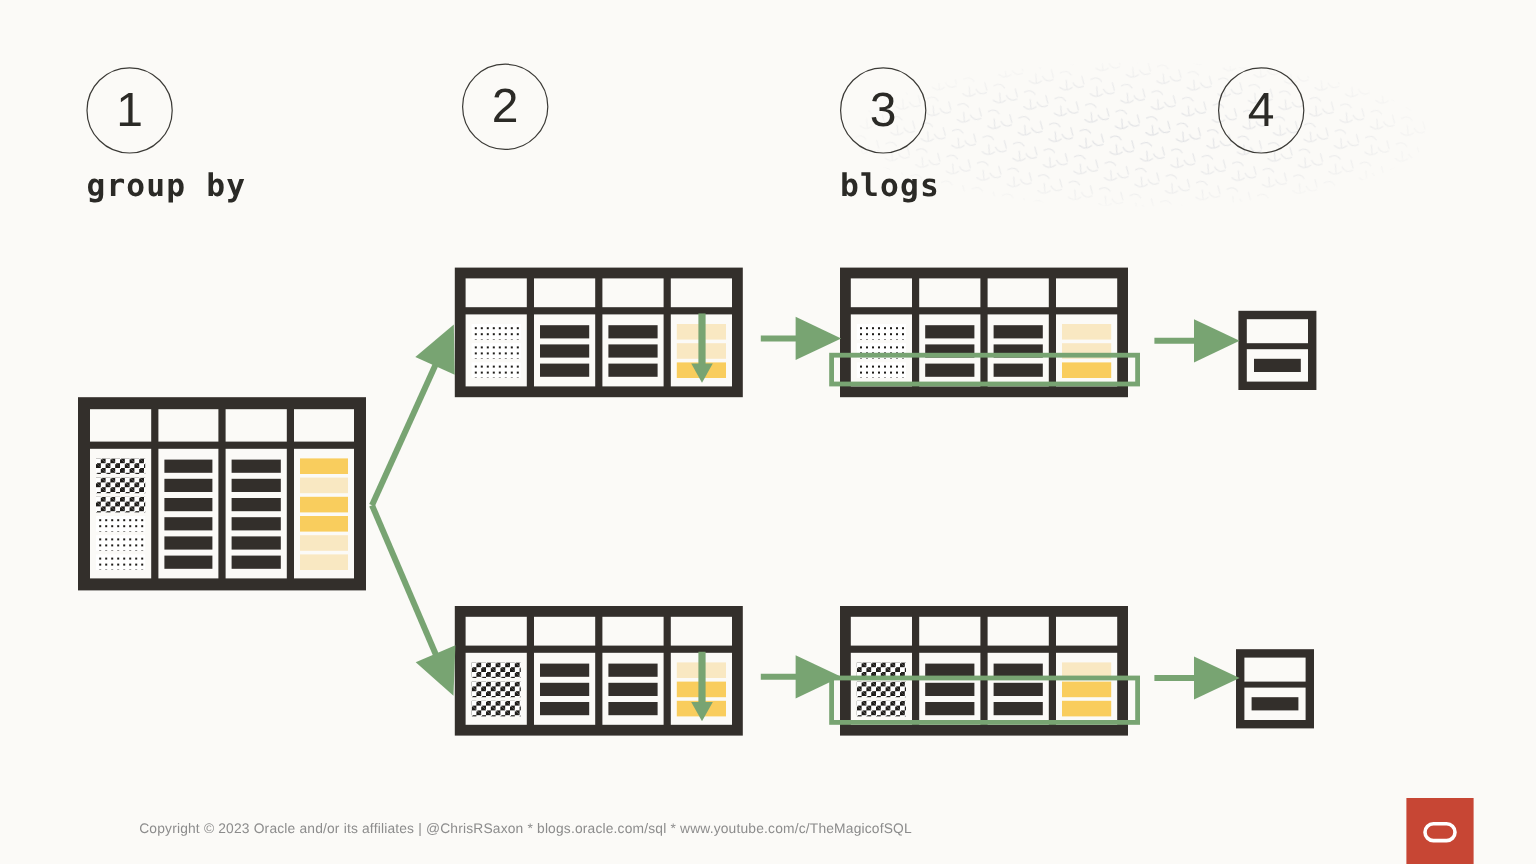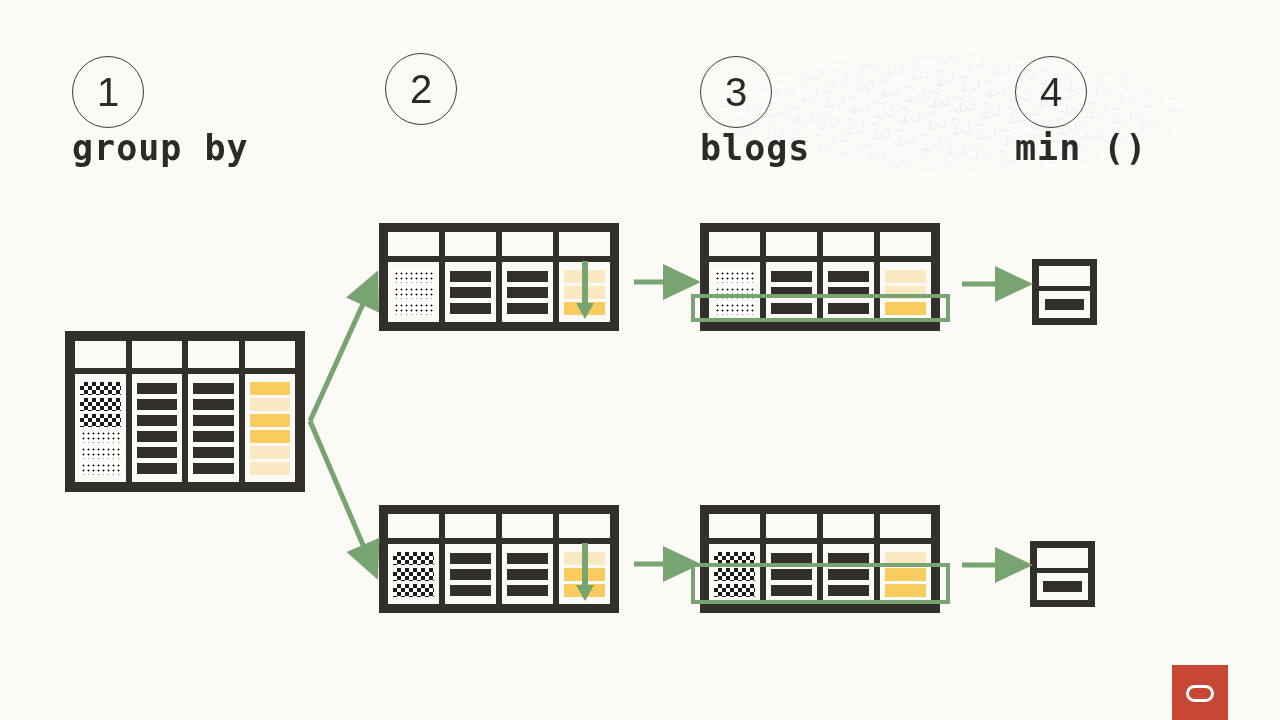--- a/index.html
+++ b/index.html
@@ -46,22 +46,23 @@
     display: flex;
     align-items: center;
     justify-content: center;
     font-family: "Liberation Sans", sans-serif;
     font-size: 40px;
     font-weight: 300;
     color: #2b2a26;
     line-height: 1;
   }
   .step-label {
+    margin-top: 12px;
     font-family: "DejaVu Sans Mono", "Liberation Mono", monospace;
-    font-size: 35px;
+    font-size: 26px;
     font-weight: 700;
     color: #2b2a26;
     letter-spacing: 1px;
     white-space: nowrap;
   }
 
   
   .table {
     position: absolute;
     background: #332f2b;
@@ -210,21 +211,20 @@
     <div class="step-badge">
       <span>3</span>
     </div>
     <div class="step-label">blogs</div>
   </div>
 
   <div class="step" style="left:1015px; top:56px;">
     <div class="step-badge">
       <span>4</span>
     </div>
-    <div class="step-label">min ()</div>
   </div>
 
   <div class="table" style="left:65px; top:331px; width:240px; height:161px; padding:10px;">
     <div class="tbl-inner" style="padding:10px; gap:6px;">
       <div class="tbl-head" style="height:28px; gap:6px;">
         <div class="col head-cell"></div>
         <div class="col head-cell"></div>
         <div class="col head-cell"></div>
         <div class="col head-cell"></div>
       </div>
@@ -443,18 +443,19 @@
     <line x1="310" y1="421" x2="372" y2="284" stroke="#78a472" stroke-width="5" marker-end="url(#ah)"></line>
     <line x1="310" y1="421" x2="372" y2="566" stroke="#78a472" stroke-width="5" marker-end="url(#ah)"></line>
 
     <line x1="634" y1="282" x2="686" y2="282" stroke="#78a472" stroke-width="5" marker-end="url(#ah)"></line>
     <line x1="634" y1="564" x2="686" y2="564" stroke="#78a472" stroke-width="5" marker-end="url(#ah)"></line>
 
     <line x1="962" y1="284" x2="1018" y2="284" stroke="#78a472" stroke-width="5" marker-end="url(#ah)"></line>
     <line x1="962" y1="565" x2="1018" y2="565" stroke="#78a472" stroke-width="5" marker-end="url(#ah)"></line>
   </svg>
 
+  <div class="footer-text">Copyright © 2023 Oracle and/or its affiliates | @ChrisRSaxon * blogs.oracle.com/sql * www.youtube.com/c/TheMagicofSQL</div>
 
   <div class="oracle-logo">
     <div class="oracle-mark"></div>
   </div>
 
 </div>
 
 </body></html>

